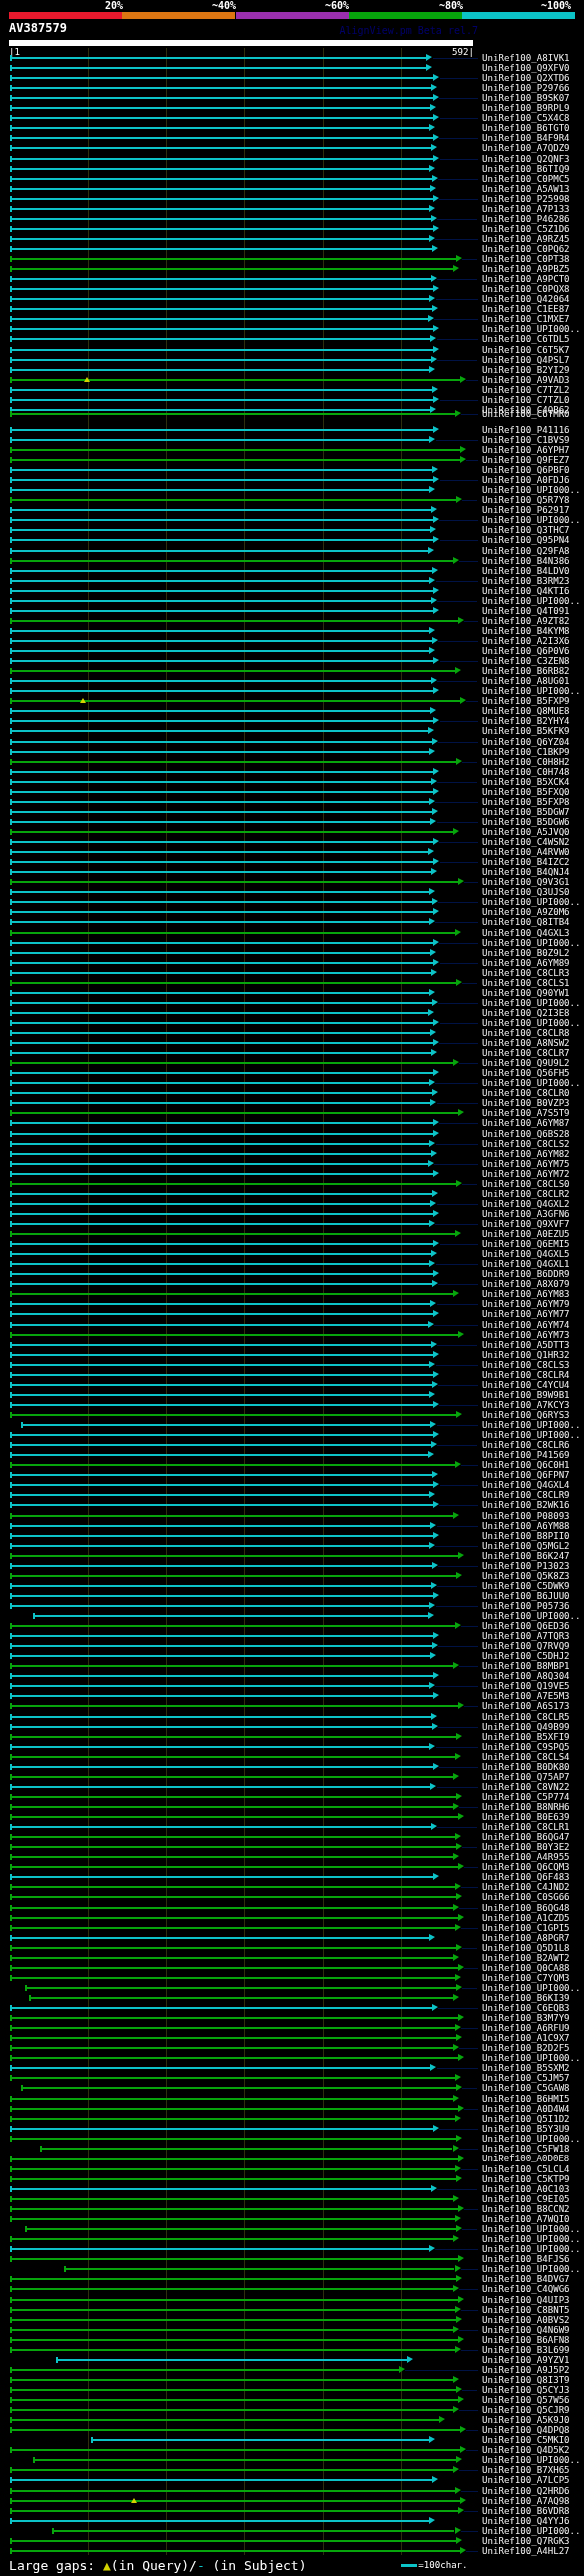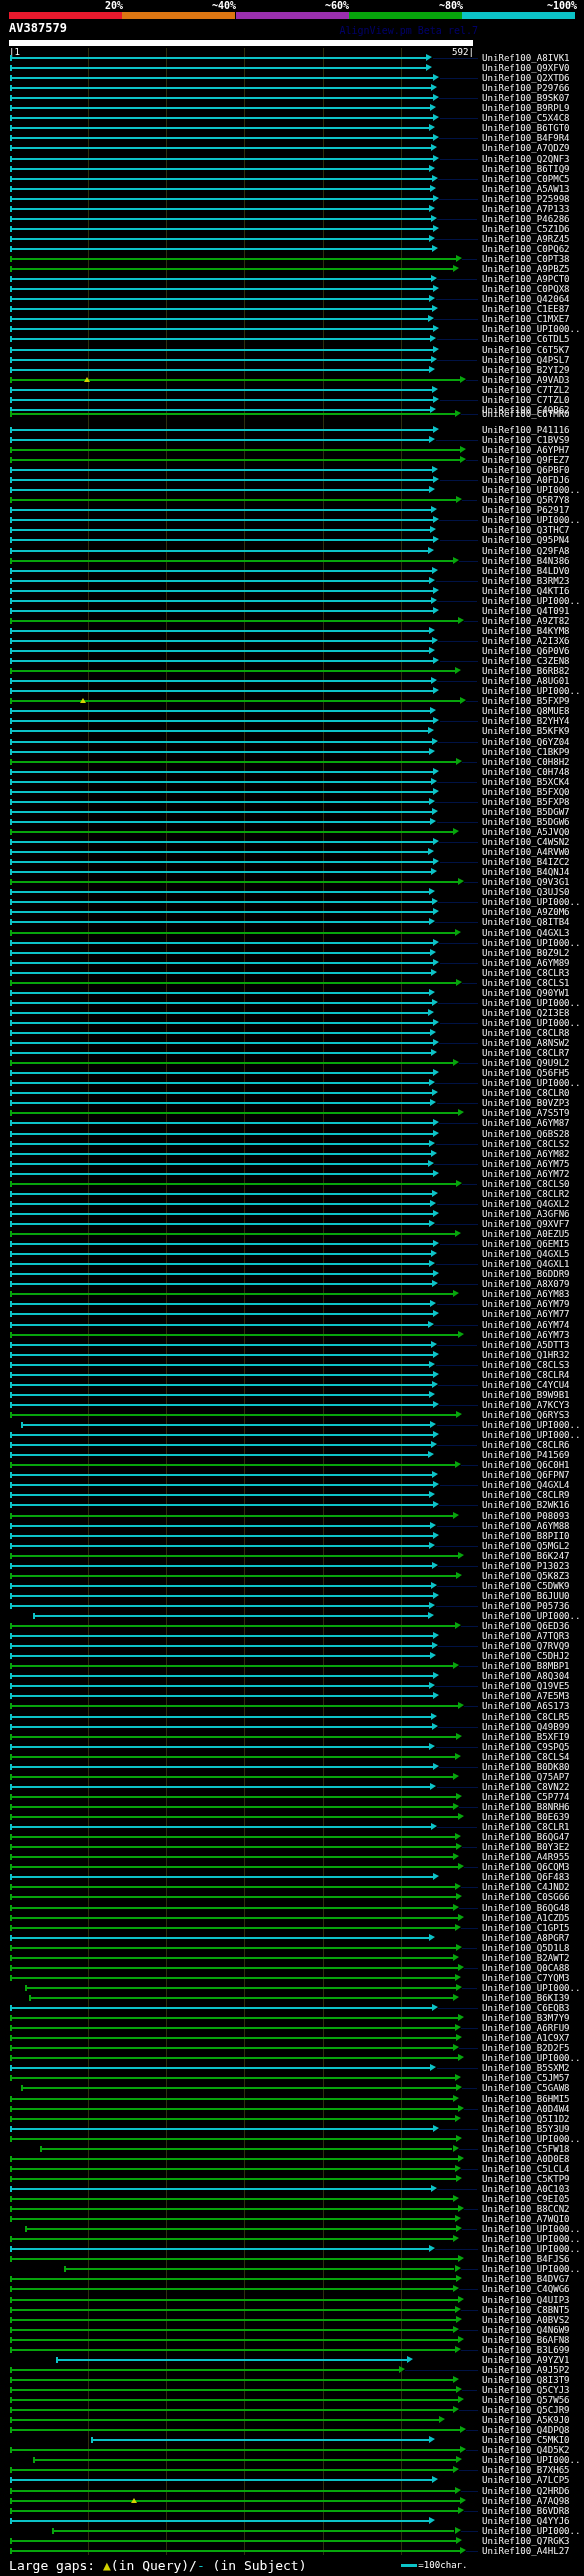--- a/index.html
+++ b/index.html
@@ -29,21 +29,21 @@
 </style>
 </head>
 <body>
 
 <div id="screen">
   <div id="scale-labels">
       <span class="pct-label" style="right: 462px;">20%</span>
       <span class="pct-label" style="right: 349px;">~40%</span>
       <span class="pct-label" style="right: 236px;">~60%</span>
       <span class="pct-label" style="right: 122px;">~80%</span>
-      <span class="pct-label" style="right: 8px;">~100%</span>
+      <span class="pct-label" style="right: 14px;">~100%</span>
     </div>
   <div id="scale-segments">
       <div class="seg" style="left: 9.1px; width: 113px; background: rgb(232, 25, 45);"></div>
       <div class="seg" style="left: 122px; width: 113px; background: rgb(221, 118, 18);"></div>
       <div class="seg" style="left: 236px; width: 113px; background: rgb(154, 47, 174);"></div>
       <div class="seg" style="left: 349px; width: 113px; background: rgb(7, 165, 12);"></div>
       <div class="seg" style="left: 462px; width: 113px; background: rgb(12, 195, 199);"></div>
     </div>
   <div id="title">AV387579</div>
   <div id="watermark">AlignView.pm Beta rel.7</div>
@@ -1412,21 +1412,21 @@
         <div class="arrow" style="left: 456px; border-left: 6.4px solid rgb(7, 165, 12);"></div>
         <span class="hit-label">UniRef100_UPI000..</span>
       </div>
       <div class="row" style="top: 2144px;">
         <div class="leader" style="left: 459px; width: 18.6px;"></div>
         <div class="stick" style="left: 40px; background: rgb(7, 165, 12);"></div>
         <div class="bar" style="left: 40px; width: 412px; background: rgb(7, 165, 12);"></div>
         <div class="arrow" style="left: 453px; border-left: 6.4px solid rgb(7, 165, 12);"></div>
         <span class="hit-label">UniRef100_C5FW18</span>
       </div>
-      <div class="row" style="top: 2154px;">
+      <div class="row" style="top: 2154px; font-family: Liberation Mono, monospace;">
         <div class="stick" style="left: 10px; background: rgb(7, 165, 12);"></div>
         <div class="bar" style="left: 10px; width: 448px; background: rgb(7, 165, 12);"></div>
         <div class="arrow" style="left: 458px; border-left: 6.4px solid rgb(7, 165, 12);"></div>
         <span class="hit-label">UniRef100_A0D0E8</span>
       </div>
       <div class="row" style="top: 2164px;">
         <div class="leader" style="left: 461px; width: 17px;"></div>
         <div class="stick" style="left: 10px; background: rgb(7, 165, 12);"></div>
         <div class="bar" style="left: 10px; width: 445px; background: rgb(7, 165, 12);"></div>
         <div class="arrow" style="left: 455px; border-left: 6.4px solid rgb(7, 165, 12);"></div>

